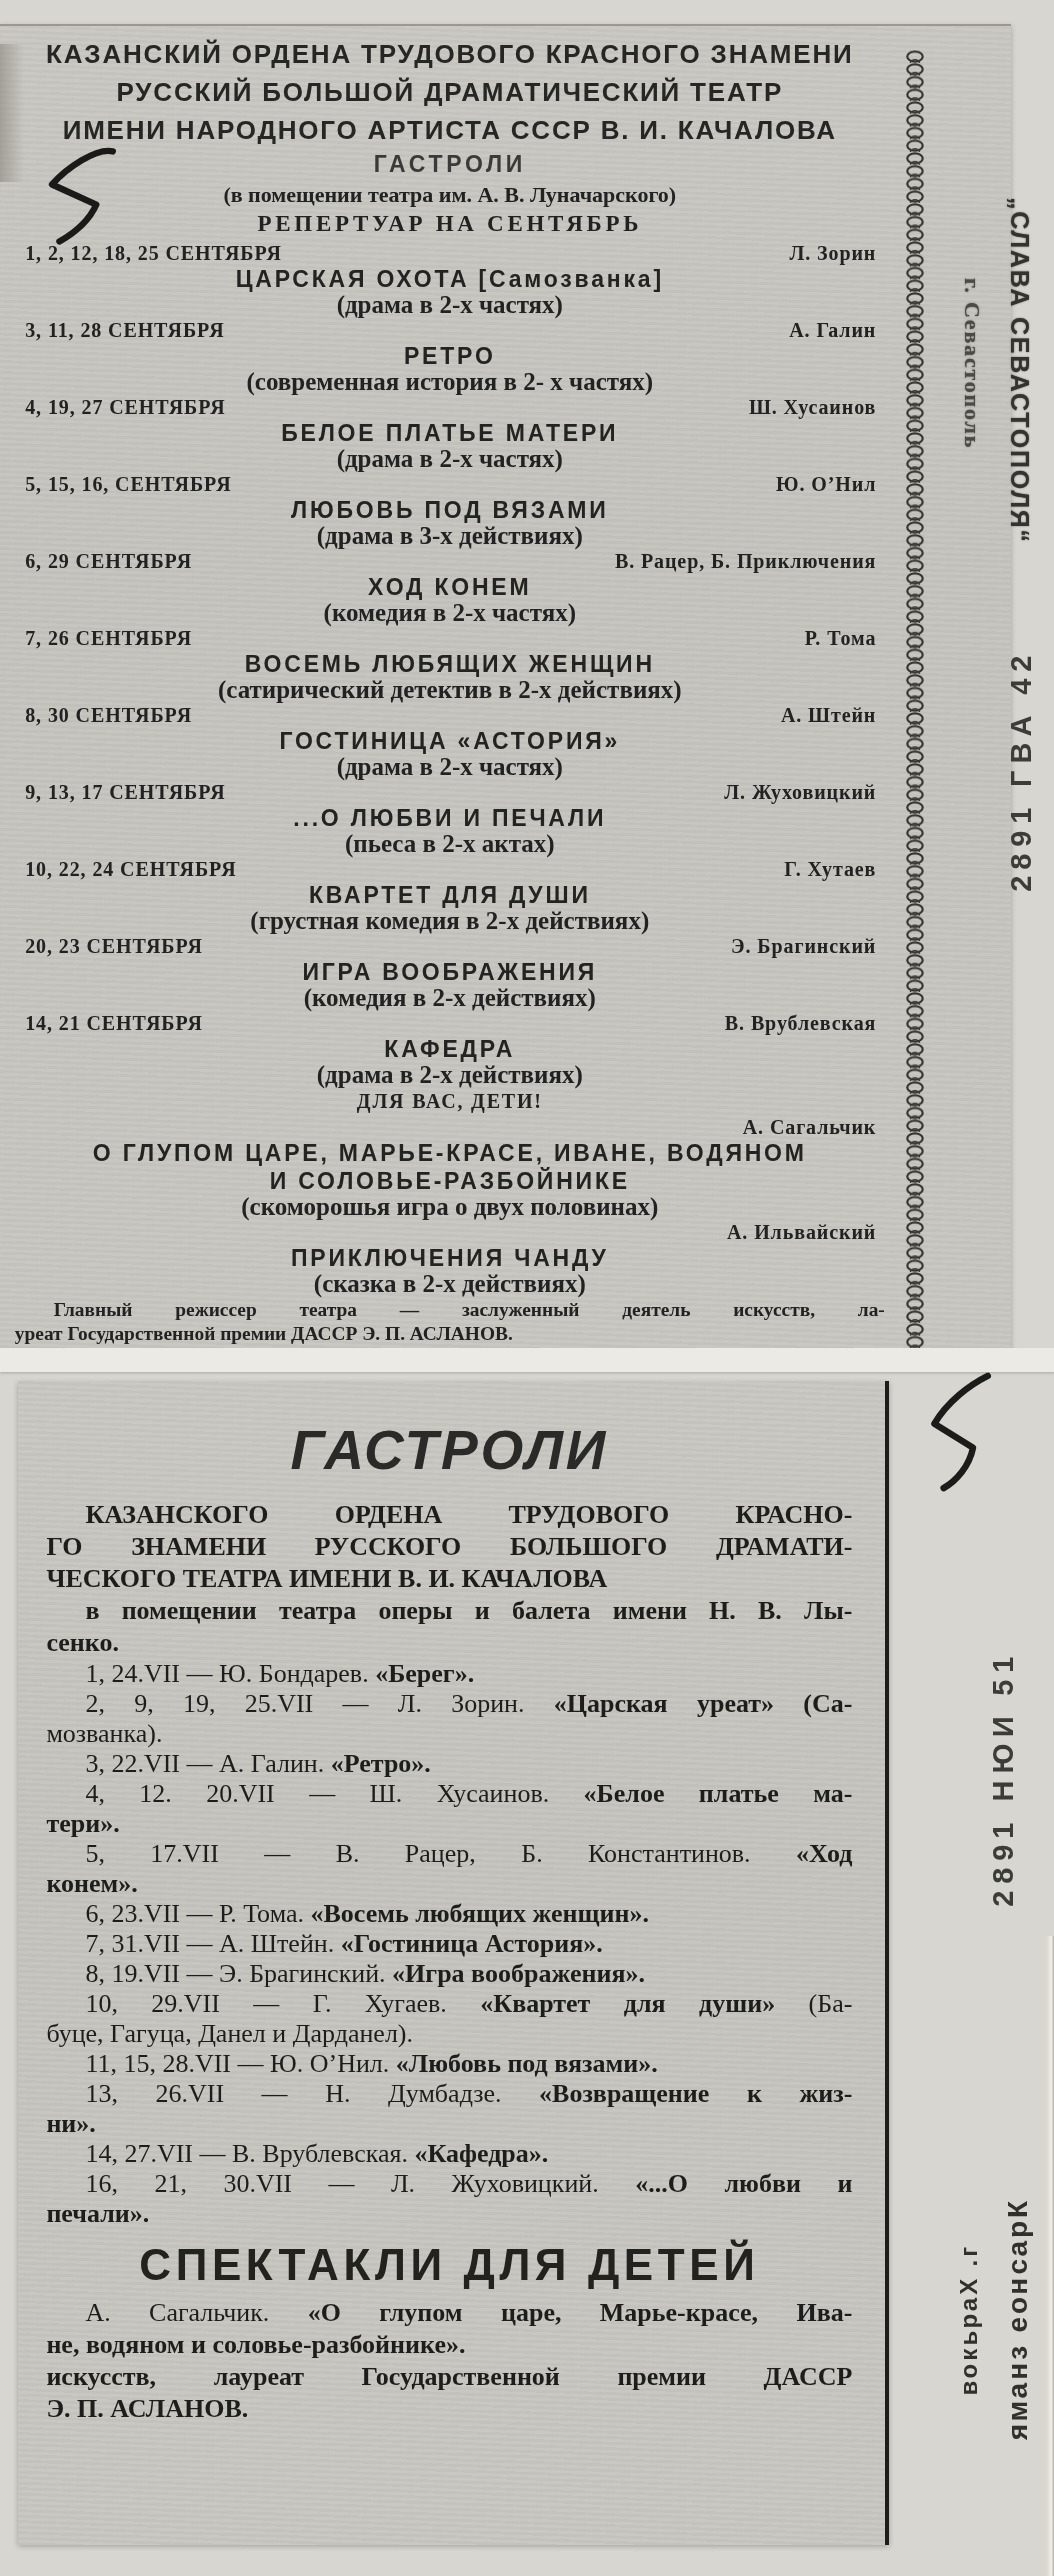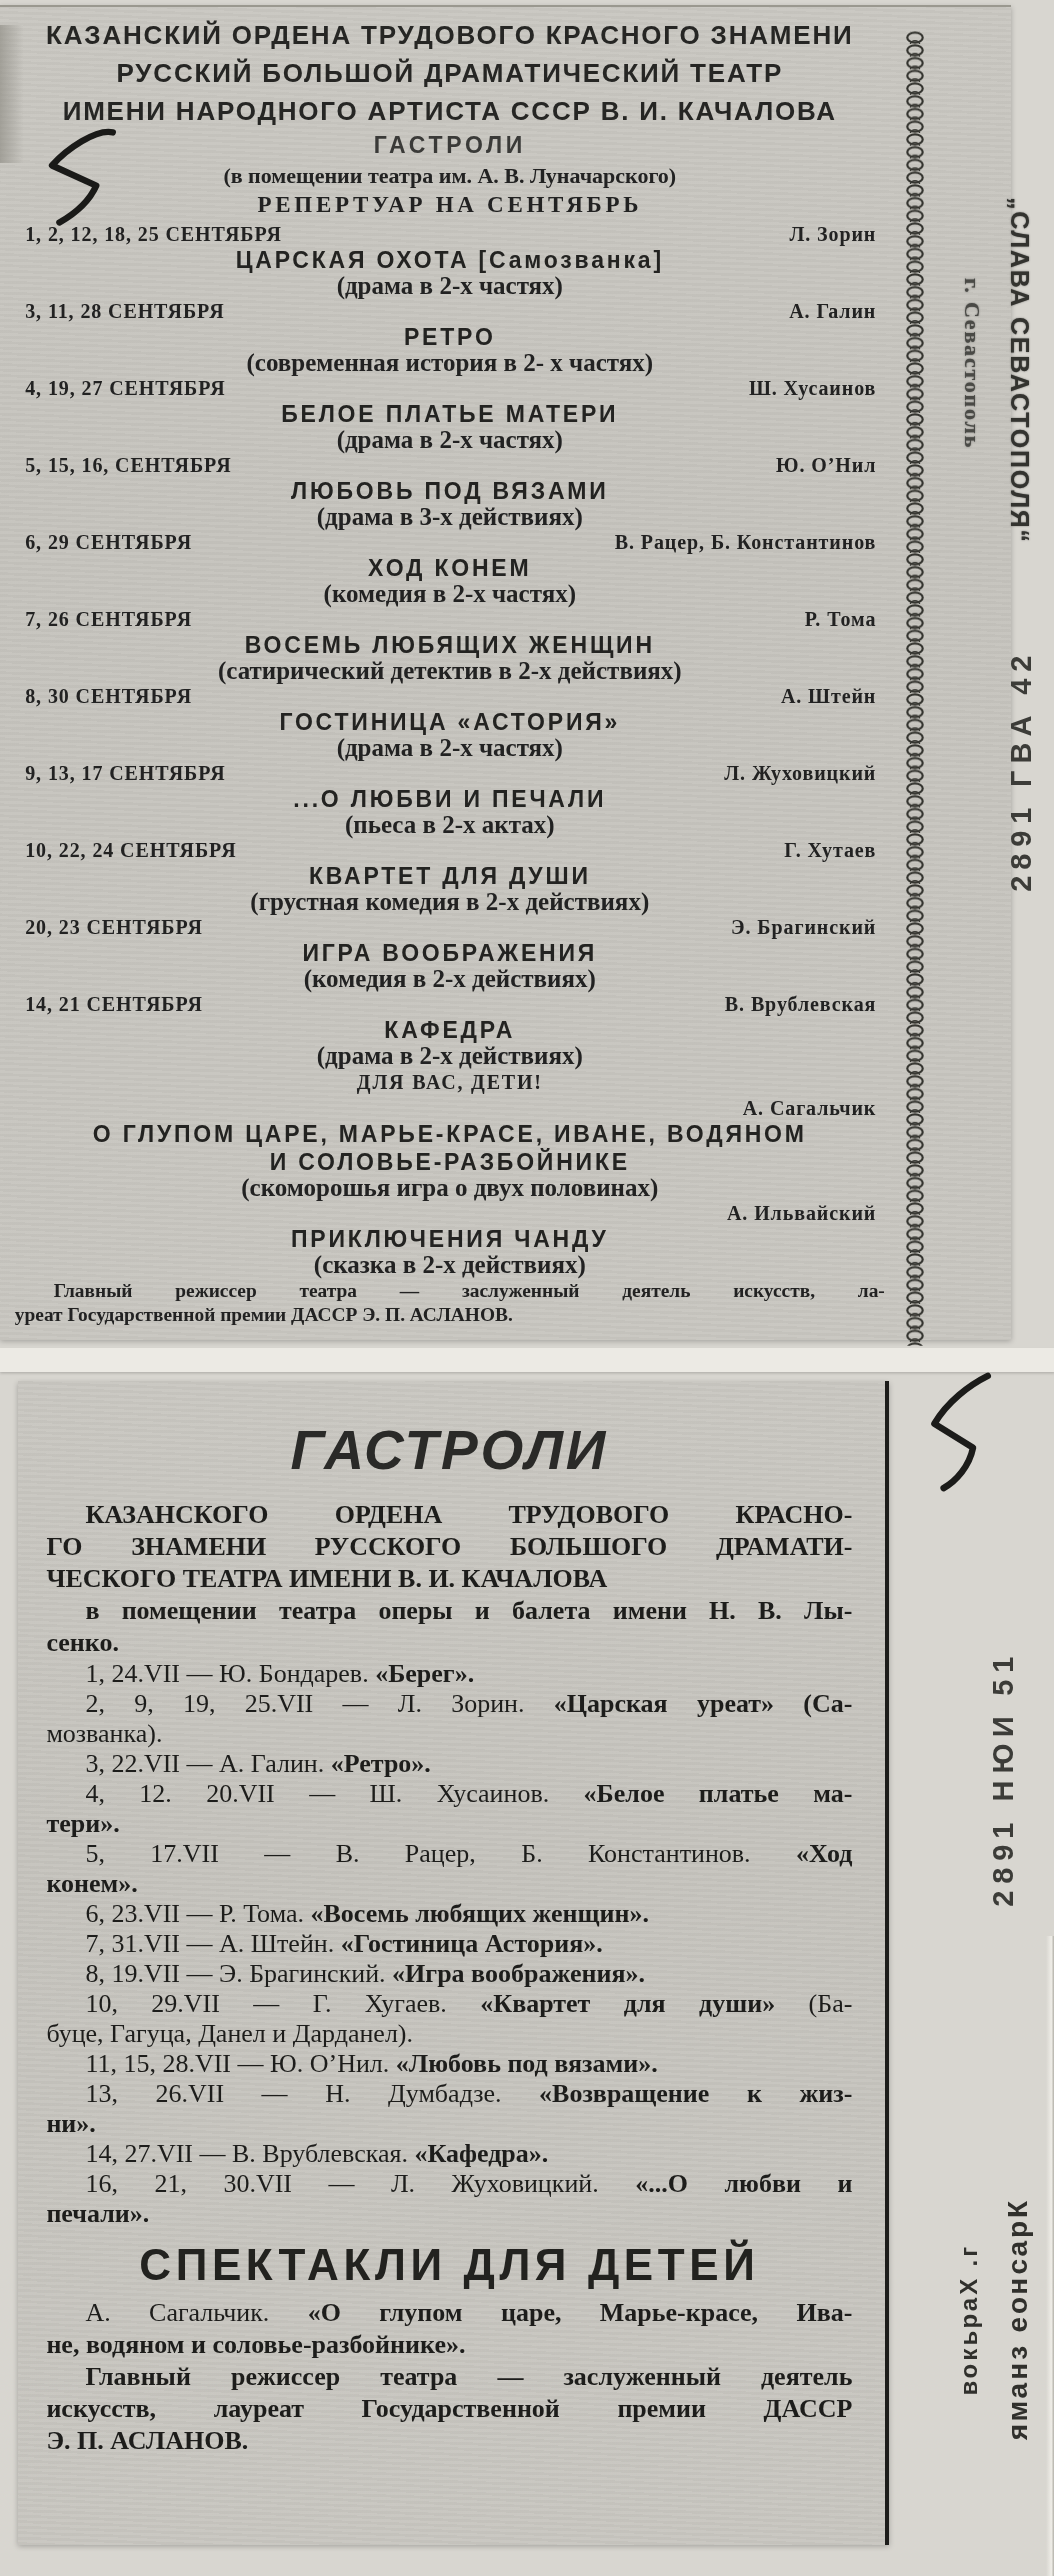--- a/index.html
+++ b/index.html
@@ -11,21 +11,21 @@
   }
   .page{position:absolute;inset:0;}
   
   .clip{
     position:absolute;
     background:
       repeating-linear-gradient(2deg, rgba(0,0,0,0.02) 0 2.8px, rgba(255,255,255,0.03) 2.8px 5.5px),
       linear-gradient(180deg,#c9c7c1 0%,#c5c3bd 40%,#c8c6c0 100%);
     box-shadow:0 1.8px 5.5px rgba(0,0,0,.25);
   }
-  .clip-top{left:0;top:5px;width:1011px;height:1333px;border-top:2.8px solid #9a988f;}
+  .clip-top{left:0;top:24px;width:1011px;height:1333px;border-top:2.8px solid #9a988f;}
   .torn-band{position:absolute;left:0;top:1348px;width:1055px;height:24px;background:#eceae4;box-shadow:0 1.8px 2.8px rgba(0,0,0,.2);}
   .clip-bottom{left:18.4px;top:1381px;width:867px;height:1164px;border-right:4.6px solid #1d1d1b;overflow:hidden;}
   .corner-smudge{position:absolute;left:0;top:18.4px;width:24px;height:138px;background:linear-gradient(90deg,#8d8b83,rgba(141,139,131,0));opacity:.65;}
   .edge-sliver{position:absolute;right:0;top:1936px;width:9.2px;height:640px;background:linear-gradient(90deg,rgba(0,0,0,0),#efede7 60%,#9a988f);}
   
   .top-content{position:absolute;left:14.8px;top:9.2px;width:870px;}
   .h-line{font-family:"Liberation Sans","DejaVu Sans",sans-serif;font-weight:bold;
     font-size:26px;line-height:38px;text-align:center;letter-spacing:1.8px;color:#262624;}
   .tour-label{font-family:"Liberation Sans","DejaVu Sans",sans-serif;font-weight:bold;
     font-size:23px;line-height:31px;text-align:center;letter-spacing:3.7px;color:#3a3a38;}
@@ -115,21 +115,21 @@
             <div class="erow">
               <div class="dates">5, 15, 16, СЕНТЯБРЯ</div>
               <div class="author">Ю. О’Нил</div>
             </div>
             <div class="etitle">ЛЮБОВЬ ПОД ВЯЗАМИ</div>
             <div class="enote">(драма в 3-х действиях)</div>
           </div>
           <div class="entry">
             <div class="erow">
               <div class="dates">6, 29 СЕНТЯБРЯ</div>
-              <div class="author">В. Рацер, Б. Константинов</div>
+              <div class="author">В. Рацер, Б. Приключения</div>
             </div>
             <div class="etitle">ХОД КОНЕМ</div>
             <div class="enote">(комедия в 2-х частях)</div>
           </div>
           <div class="entry">
             <div class="erow">
               <div class="dates">7, 26 СЕНТЯБРЯ</div>
               <div class="author">Р. Тома</div>
             </div>
             <div class="etitle">ВОСЕМЬ ЛЮБЯЩИХ ЖЕНЩИН</div>
@@ -258,21 +258,20 @@
             <div class="bline"><span class="bseg">печали».</span></div>
           </div>
         </div>
       <div class="b-children-title">СПЕКТАКЛИ ДЛЯ ДЕТЕЙ</div>
       <div>
           <div class="block">
             <div class="bline ind just"><span>А. Сагальчик. </span><span class="bseg">«О глупом царе, Марье-красе, Ива-</span></div>
             <div class="bline"><span class="bseg">не, водяном и соловье-разбойнике».</span></div>
           </div>
           <div class="block bold">
-            <div class="bline ind just"><span>Главный режиссер театра — заслуженный деятель</span></div>
             <div class="bline just"><span>искусств, лауреат Государственной премии ДАССР</span></div>
             <div class="bline"><span>Э. П. АСЛАНОВ.</span></div>
           </div>
         </div>
     </div>
   </section>
 
   <svg class="mark5" style="left:916px;top:1370px" width="81" height="124" viewBox="0 0 88 134">
     <path d="M78 6 C58 16 34 34 20 58 L62 84 C58 104 44 120 30 128" fill="none" stroke="#1c1c1a" stroke-width="7" stroke-linecap="round" stroke-linejoin="round"></path>
   </svg>

